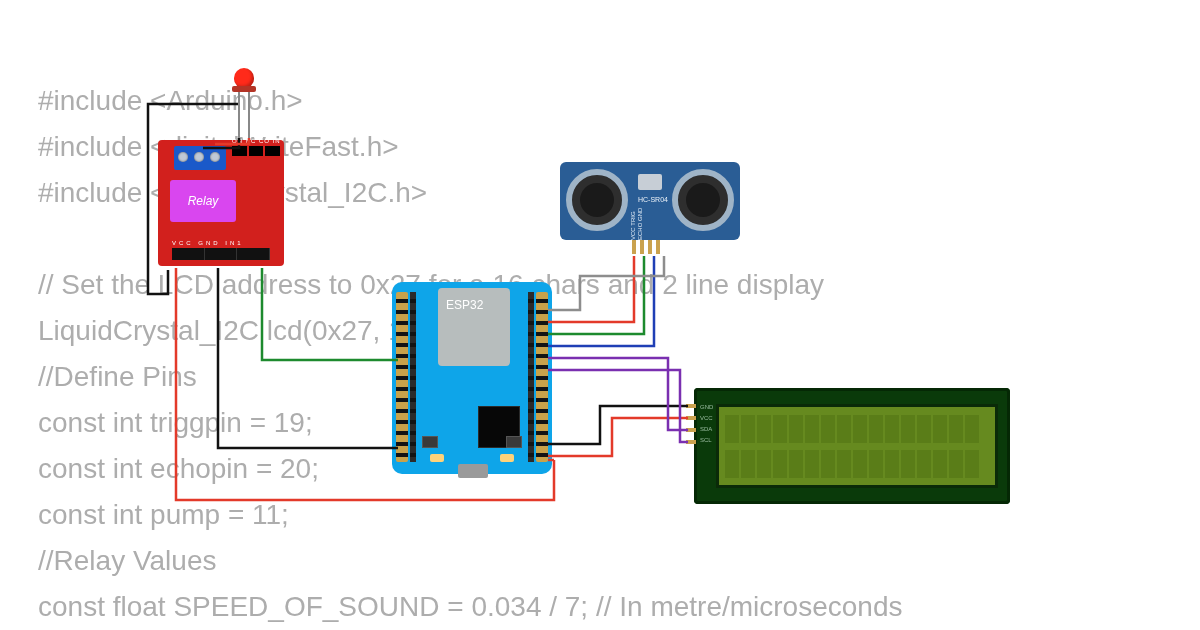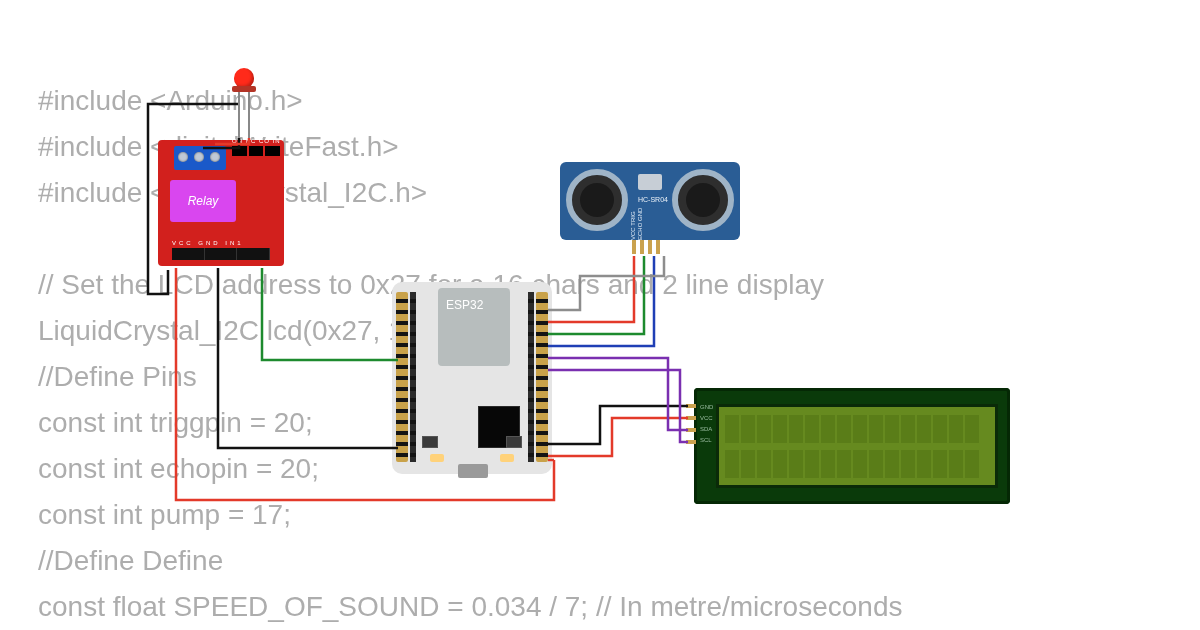--- a/index.html
+++ b/index.html
@@ -86,21 +86,21 @@
     background: #111;
     display:flex;
   }
   .relay-pinrow span{flex:1;border-right:1px solid #333;}
   .relay-lbl { position:absolute; left:14px; bottom:20px; font-size:6px; color:#fff; letter-spacing:3px;}
   
   .esp {
     position:absolute;
     left: 392px; top: 282px;
     width: 160px; height: 192px;
-    background: #e5e5e5;
+    background: #0ea5e9;
     border-radius: 10px;
   }
   .esp-shield {
     position:absolute; left:46px; top:6px; width:72px; height:78px;
     background:#b7bdbd; border-radius:4px;
     color:#fff; font-size:12px; display:flex; align-items:flex-start; justify-content:flex-start; padding:10px 0 0 8px;
     box-sizing:border-box;
   }
   .esp-chip {
     position:absolute; left:86px; top:124px; width:40px; height:40px; background:#070707; border:1px solid #2a2a2a;
@@ -164,24 +164,24 @@
 </head>
 <body>
 
 <div class="code-overlay"><span>#include &lt;Arduino.h&gt;</span>
 <span>#include &lt;digitalWriteFast.h&gt;</span>
 <span>#include &lt;LiquidCrystal_I2C.h&gt;</span>
 <span></span>
 <span>// Set the LCD address to 0x27 for a 16 chars and 2 line display</span>
 <span>LiquidCrystal_I2C lcd(0x27, 16, 2);</span>
 <span>//Define Pins</span>
-<span>const int triggpin = 20;</span>
+<span>const int triggpin = 19;</span>
 <span>const int echopin = 20;</span>
-<span>const int pump = 17;</span>
-<span>//Define Define</span>
+<span>const int pump = 11;</span>
+<span>//Relay Values</span>
 <span>const float SPEED_OF_SOUND = 0.034 / 7; // In metre/microseconds</span></div>
 
 <div class="canvas">
 
   <div class="led-bulb"></div>
   <div class="led-base"></div>
   <div class="led-leg" style="left:238px;top:92px;height:48px"></div>
   <div class="led-leg" style="left:248px;top:92px;height:48px"></div>
 
   <div class="relay">

